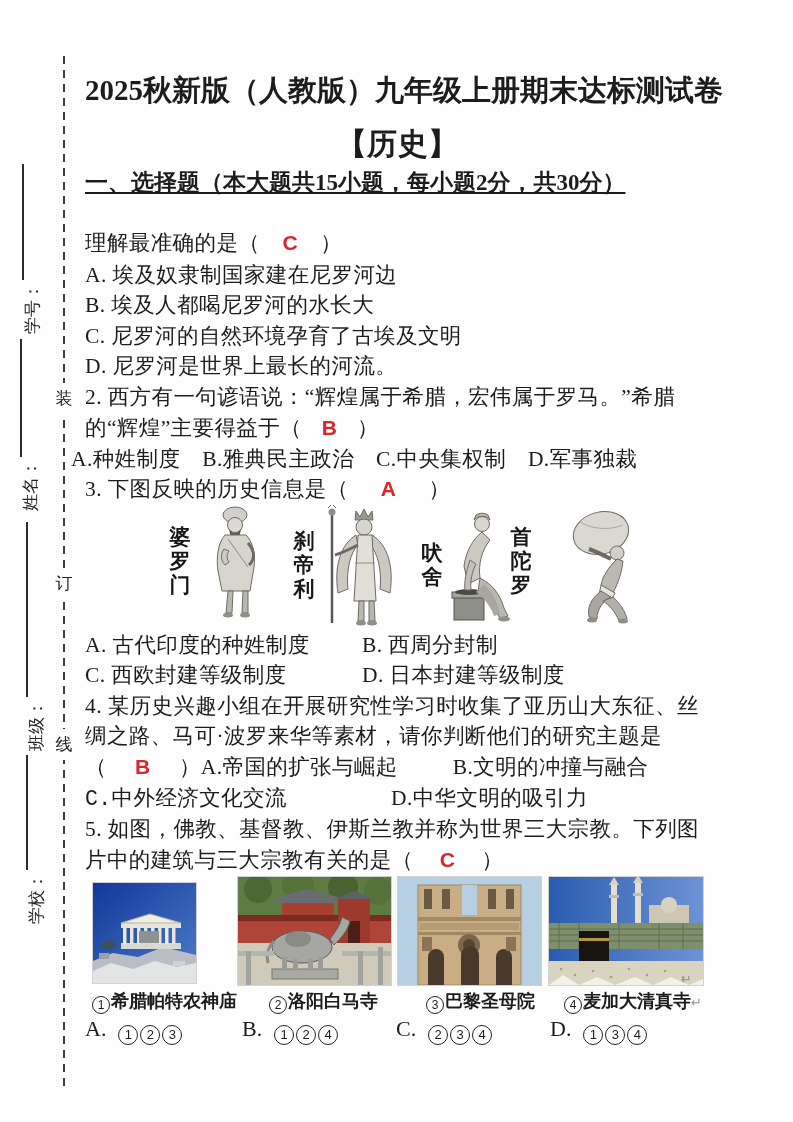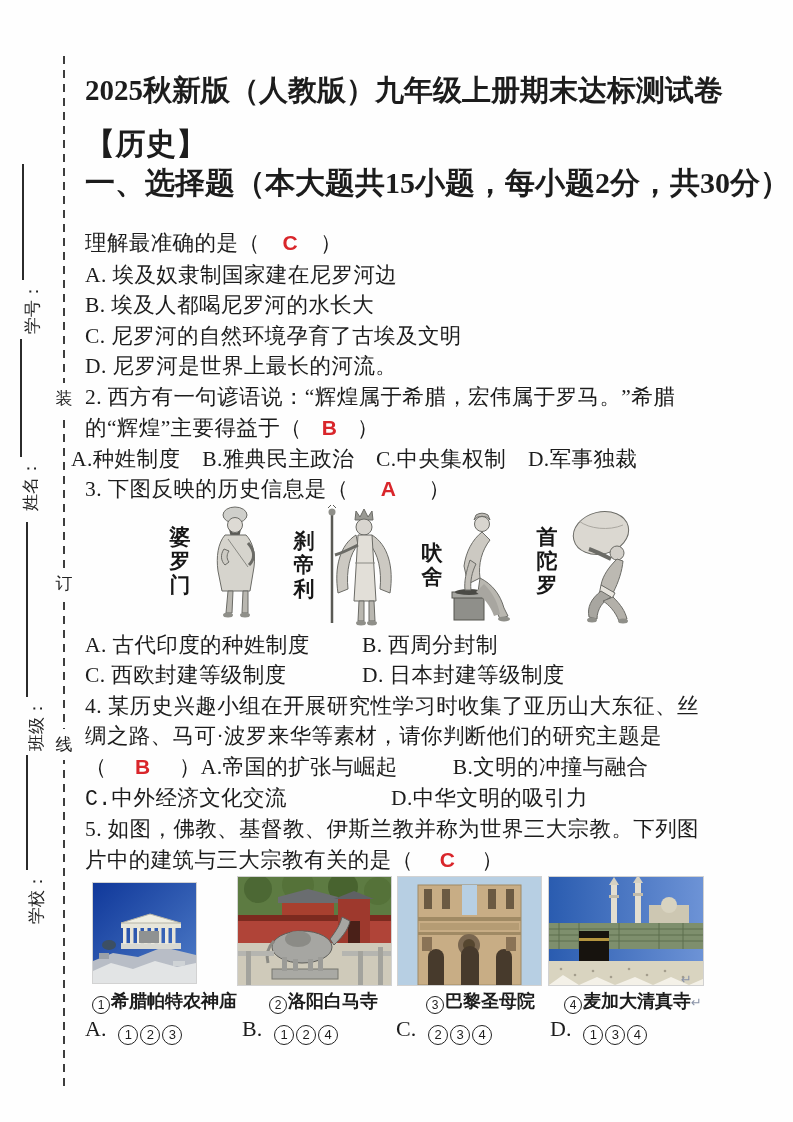--- a/index.html
+++ b/index.html
@@ -13,22 +13,22 @@
               background:#fefefe; padding:4px 0; z-index:3; color:#222; }
 
   
   .sfield { position:absolute; transform-origin:0 0; transform:rotate(-90deg);
             white-space:nowrap; font-size:17px; line-height:22px; color:#222; z-index:2; }
   .sblank { display:inline-block; border-top:2px solid #2b2b2b; height:13px; vertical-align:top; margin-left:3px; }
 
   .content { position:absolute; left:85px; top:0; width:625px; height:1058px; }
   .ln { position:absolute; left:0; white-space:nowrap; font-size:21.5px; line-height:28px; letter-spacing:0.4px; }
   .t1 { left:0; width:625px; text-align:center; font-size:29px; font-weight:bold; letter-spacing:0; }
-  .t2 { left:0; width:625px; text-align:left; font-size:30px; font-weight:bold; }
-  .hd { font-size:30px; font-weight:bold; letter-spacing:0; }
+  .t2 { left:0; width:625px; text-align:center; font-size:30px; font-weight:bold; }
+  .hd { font-size:23px; font-weight:bold; letter-spacing:0;text-decoration:underline; }
 
   .ans { color:#d9262b; font-weight:bold; display:inline-block; text-align:center;
          font-family:"Liberation Sans","DejaVu Sans",sans-serif; font-size:21px; }
   .aw1 { width:60px; } .aw2 { width:55px; } .aw3 { width:80px; } .aw4 { width:72px; } .aw5 { width:68px; }
 
   .col277 { display:inline-block; width:277px; }
   .col306 { display:inline-block; width:306px;font-family:Liberation Mono, monospace; }
   .mL55 { margin-left:55px; }
 
   
@@ -142,21 +142,21 @@
         <rect x="4" y="84" width="34" height="6" fill="#a5a5a0" stroke="#55544f"></rect>
         <ellipse cx="21" cy="84" rx="14" ry="3" fill="#4a4a45"></ellipse>
         <path d="M26 12 A9 7 0 0 1 42 12 L40 7 A10 8 0 0 0 28 7 Z" fill="#bdbab4" stroke="#6b6b66"></path>
         <circle cx="34" cy="16" r="7.5" fill="#d8d5cf" stroke="#6b6b66"></circle>
         <path d="M34 24 C24 32 18 44 16 58 L20 76 L32 70 C30 56 34 42 42 32 Z" fill="#ccc9c2" stroke="#6b6b66"></path>
         <path d="M22 52 C18 64 16 74 17 82 L23 82 C22 73 24 64 28 56 Z" fill="#c4c1ba" stroke="#6b6b66"></path>
         <path d="M32 70 C44 76 52 86 56 100 L60 108 L52 111 C47 99 40 90 30 84 Z" fill="#b9b7b0" stroke="#6b6b66"></path>
         <path d="M36 76 C46 86 50 96 52 106 L46 108 C42 97 36 90 28 84 Z" fill="#a8a6a0"></path>
         <ellipse cx="56" cy="111" rx="6" ry="2.5" fill="#8f8f89"></ellipse>
       </svg>
-      <div class="vlab" style="left:450px;top:22px">首陀罗</div>
+      <div class="vlab" style="left:424px;top:22px">首陀罗</div>
       <svg class="figsvg" style="left:480px;top:4px" width="78" height="118" viewBox="0 0 78 118">
         <ellipse cx="36" cy="26" rx="28" ry="21" transform="rotate(-14 36 26)" fill="#dbd8d1" stroke="#6b6b66"></ellipse>
         <path d="M14 14 C24 22 44 24 58 18" fill="none" stroke="#aaa7a0"></path>
         <circle cx="52" cy="46" r="7" fill="#d2cfc9" stroke="#6b6b66"></circle>
         <path d="M46 52 C38 48 30 44 24 42" stroke="#6b6b66" stroke-width="4" fill="none"></path>
         <path d="M52 52 C44 60 38 68 36 78 L48 86 C54 74 57 64 58 54 Z" fill="#bcb9b2" stroke="#6b6b66"></path>
         <path d="M36 78 L50 86 L46 94 L34 88 Z" fill="#e8e5de" stroke="#6b6b66"></path>
         <path d="M36 84 C26 92 22 100 24 110 L32 112 C32 102 38 94 46 90 Z" fill="#a8a6a0" stroke="#6b6b66"></path>
         <path d="M48 90 C56 98 60 104 62 112 L54 114 C50 104 44 98 38 94 Z" fill="#b3b0a9" stroke="#6b6b66"></path>
         <ellipse cx="27" cy="113" rx="5" ry="2.5" fill="#8f8f89"></ellipse>

